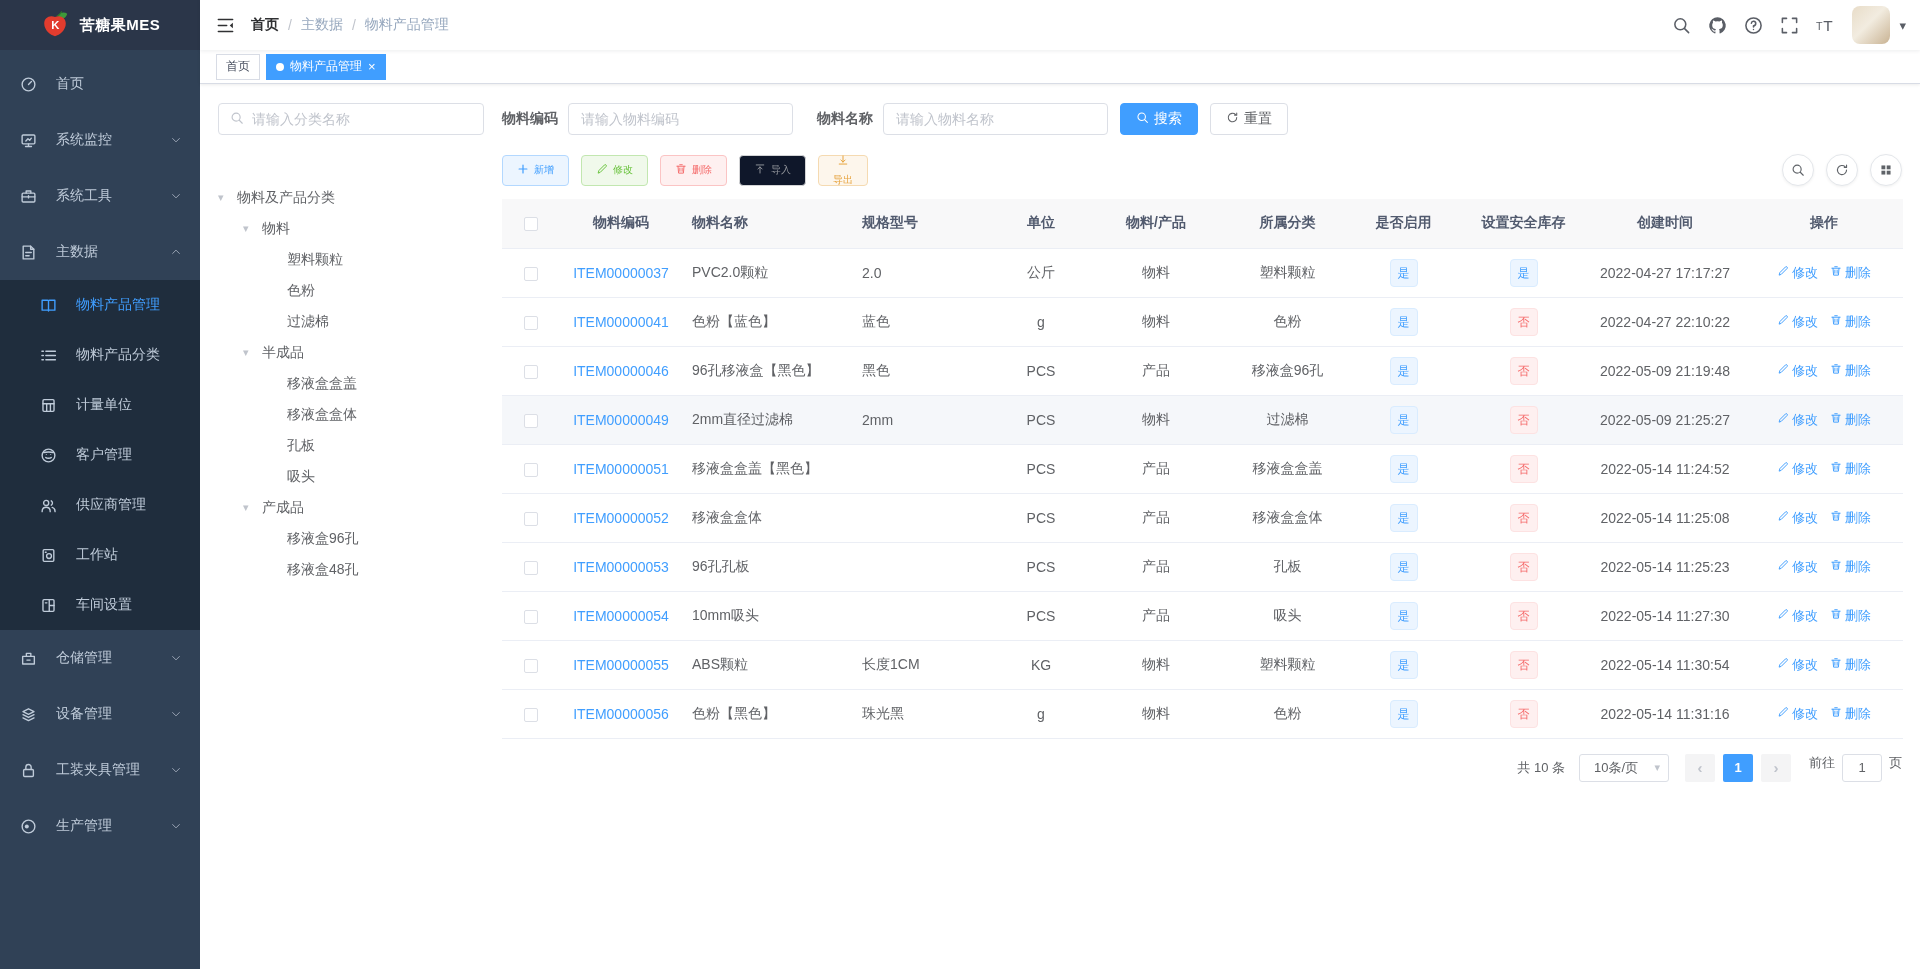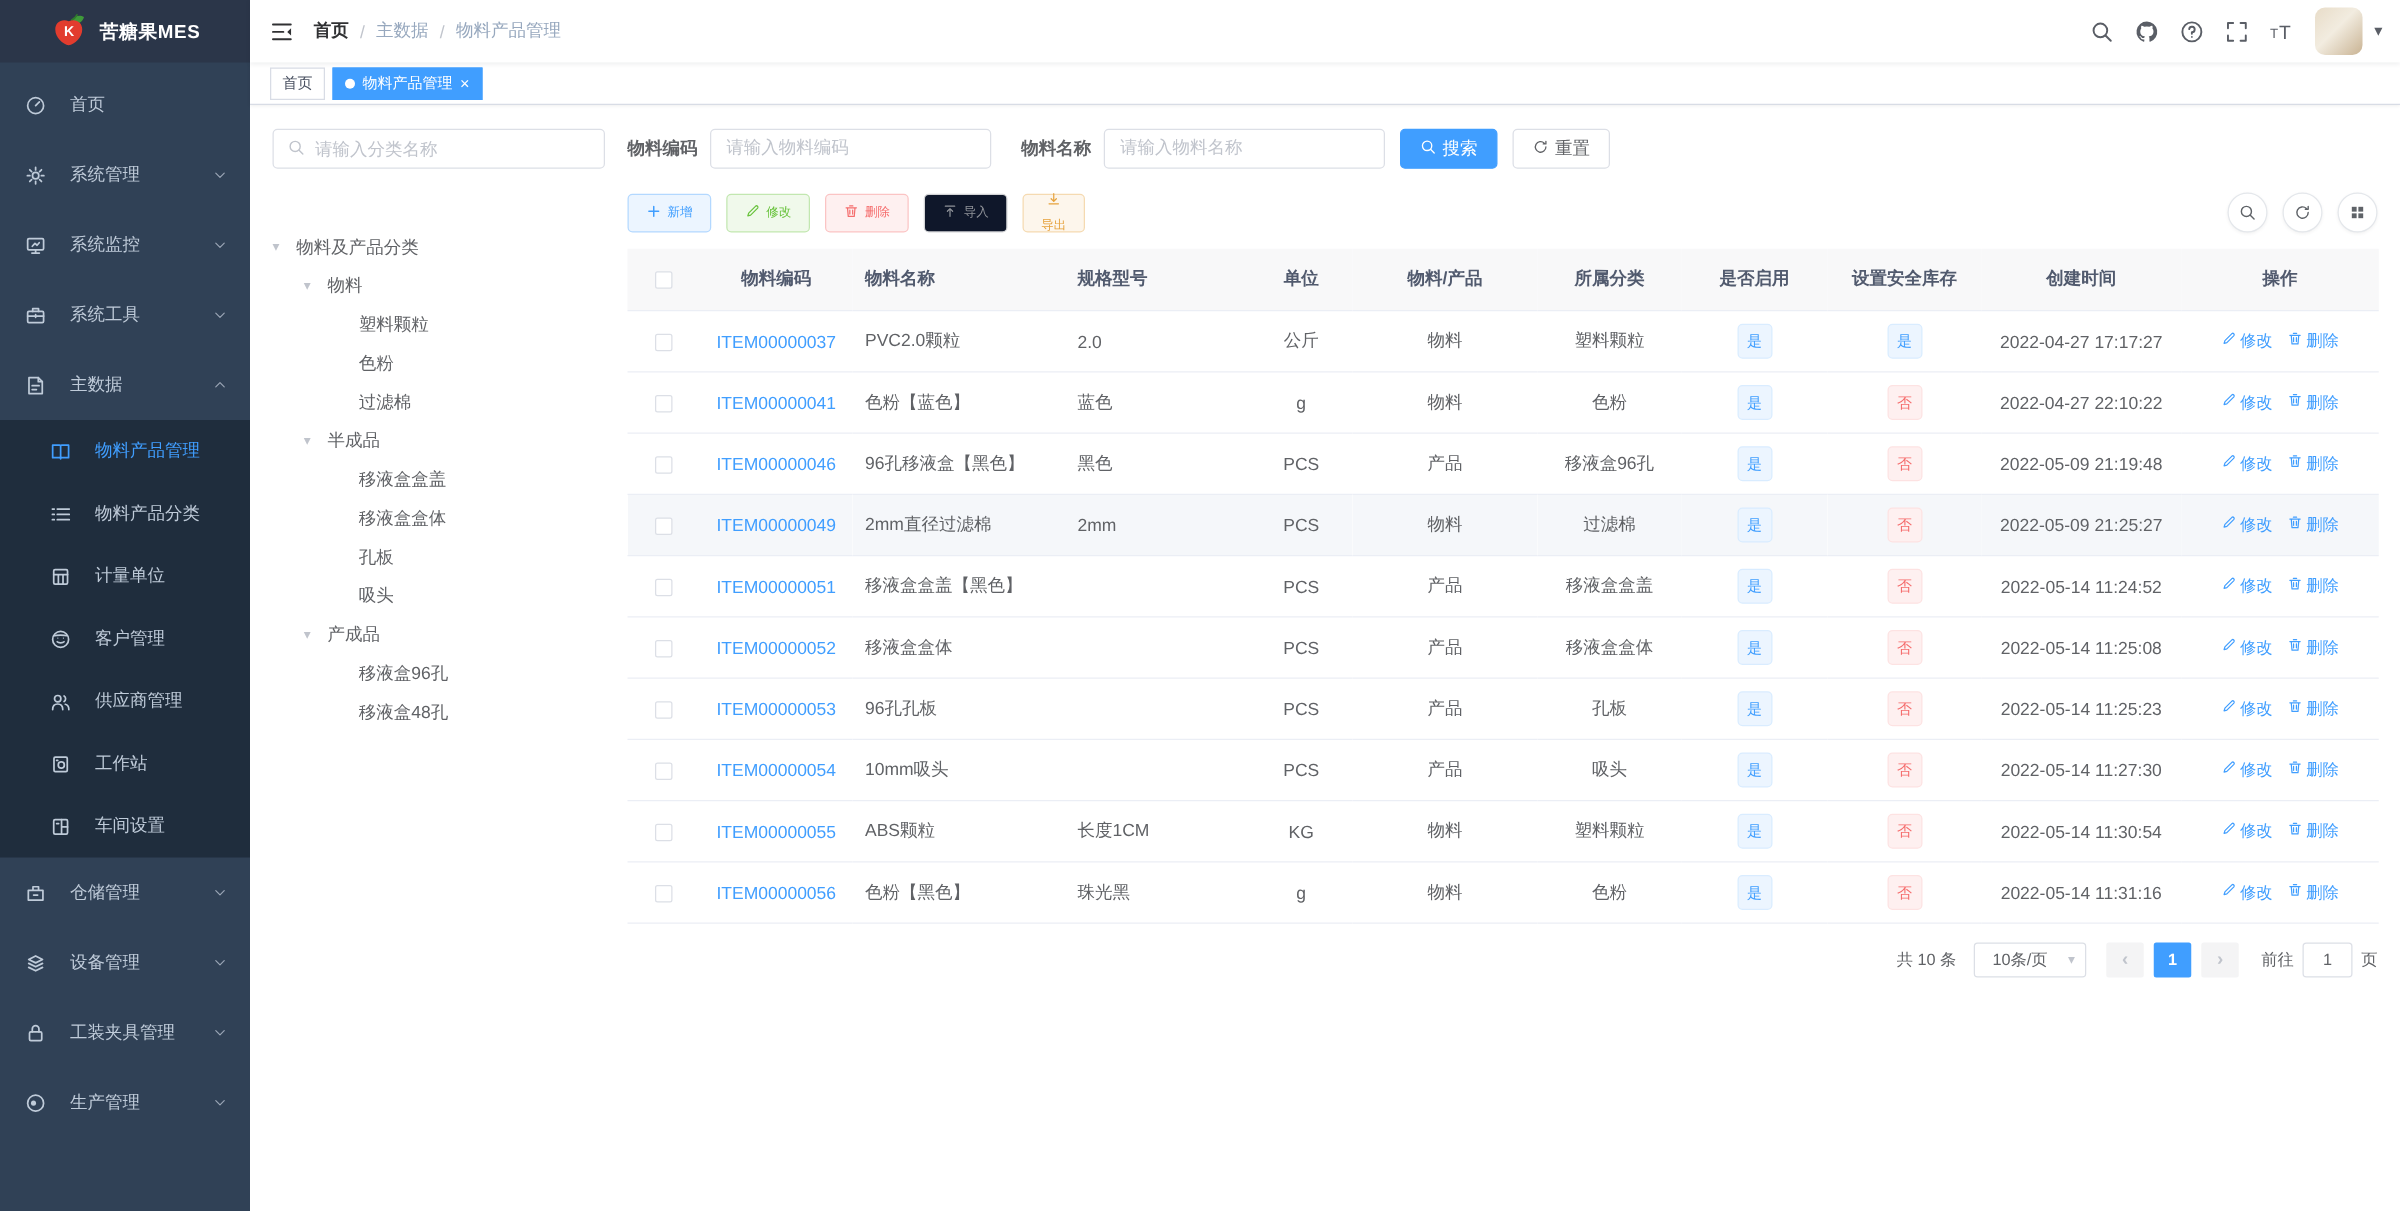--- a/index.html
+++ b/index.html
@@ -54,21 +54,21 @@
   .tree-search input { border:none; outline:none; flex:1; font-size:14px; color:#606266; font-family:inherit; min-width:0; }
   .tree-search input::placeholder { color:#c0c4cc; }
   .tree { margin-top:47px; }
   .tree-node { height:31px; display:flex; align-items:center; font-size:14px; color:#606266; cursor:pointer; }
   .t-arrow { width:19px; font-size:11px; color:#c0c4cc; flex-shrink:0; }
   .t-arrow.hidden { visibility:hidden; }
 
   .right-panel { flex:1; min-width:0; display:flex; flex-direction:column; }
   .filter-row { display:flex; align-items:center; margin-bottom:19px; }
   .f-label { font-weight:bold; color:#606266; margin-right:10px; white-space:nowrap; }
-  .f-input { width:225px; height:32px; border:1px solid #dcdfe6; border-radius:4px; padding:4px 12px; font-size:14px; color:#b91c1c; outline:none; font-family:Liberation Mono, monospace; }
+  .f-input { width:225px; height:32px; border:1px solid #dcdfe6; border-radius:4px; padding:4px 12px; font-size:14px; color:#b91c1c; outline:none; font-family:Liberation Sans, sans-serif; }
   .f-input::placeholder { color:#c0c4cc; }
   .gap24 { width:24px; flex-shrink:0; }
   .gap12 { width:12px; flex-shrink:0; }
   .btn { height:32px; border-radius:4px; display:inline-flex; align-items:center; justify-content:center; gap:5px; padding:13px 15px; font-size:14px; cursor:pointer; border:1px solid transparent; font-family:inherit; white-space:nowrap; }
   .btn svg { width:13px; height:13px; }
   .btn-search { background:#409eff; border-color:#409eff; color:#fff; }
   .btn-reset { background:#fff; border-color:#dcdfe6; color:#606266; }
   .btn-mini { font-size:10px; padding:0 14px; height:31px; }
   .btn-mini svg { width:12px; height:12px; }
   .p-primary { background:#ecf5ff; border-color:#b3d8ff; color:#409eff; }
@@ -94,21 +94,21 @@
   .b-no  { background:#fef0f0; border:1px solid #fde2e2; color:#f56c6c; }
   .op { color:#409eff; font-size:13px; cursor:pointer; display:inline-flex; align-items:center; gap:3px; margin:0 6px; text-decoration:none; }
   .op svg { width:12px; height:12px; }
 
   .pagination { display:flex; align-items:center; justify-content:flex-end; gap:8px; margin-top:15px; font-size:13px; color:#606266; }
   .pg-total { margin-right:6px; }
   .pg-size { width:90px; height:28px; border:1px solid #dcdfe6; border-radius:3px; display:flex; align-items:center; justify-content:space-between; padding:0 8px 0 14px; color:#606266; cursor:pointer; margin-right:8px; }
   .pg-size .sel-caret { color:#c0c4cc; font-size:11px; }
   .pg-btn { min-width:30px; height:28px; background:#f4f4f5; border-radius:2px; display:flex; align-items:center; justify-content:center; color:#c0c4cc; font-size:15px; font-weight:bold; cursor:pointer; }
   .pg-btn.num { background:#409eff; color:#fff; font-size:13px; }
-  .pg-goto { display:flex; align-items:center; gap:7px; margin-left:10px; }
+  .pg-goto { display:flex; align-items:flex-start; gap:7px; margin-left:10px; }
   .pg-input { width:40px; height:28px; border:1px solid #dcdfe6; border-radius:3px; text-align:center; font-size:13px; color:#606266; outline:none; font-family:inherit; }
 </style>
 </head>
 <body>
 
 <div class="app">
 
   <aside class="sidebar">
     <div class="logo">
       <span><svg viewBox="0 0 32 32">
@@ -121,34 +121,20 @@
     </div>
     <nav class="menu" id="menu">
         <div class="menu-item">
           <span class="mi-icon">
             <svg viewBox="0 0 16 16" width="1em" height="1em" fill="none" stroke="currentColor" stroke-width="1.3" stroke-linecap="round" stroke-linejoin="round">
               <circle cx="8" cy="8" r="6"></circle>
               <path d="M8 8l2.8-2.8"></path>
             </svg>
           </span>
           <span class="mi-label">首页</span>
-        </div>
-        <div class="menu-item">
-          <span class="mi-icon">
-            <svg viewBox="0 0 16 16" width="1em" height="1em" fill="none" stroke="currentColor" stroke-width="1.3" stroke-linecap="round" stroke-linejoin="round">
-              <circle cx="8" cy="8" r="2.4"></circle>
-              <path d="M8 1.8v1.9M8 12.3v1.9M1.8 8h1.9M12.3 8h1.9M3.6 3.6L5 5M11 11l1.4 1.4M12.4 3.6L11 5M5 11l-1.4 1.4"></path>
-            </svg>
-          </span>
-          <span class="mi-label">系统管理</span>
-          <span class="mi-arrow down">
-            <svg viewBox="0 0 16 16" width="1em" height="1em" fill="none" stroke="currentColor" stroke-width="1.3" stroke-linecap="round" stroke-linejoin="round">
-              <path d="M3.5 6l4.5 4.5L12.5 6"></path>
-            </svg>
-          </span>
         </div>
         <div class="menu-item">
           <span class="mi-icon">
             <svg viewBox="0 0 16 16" width="1em" height="1em" fill="none" stroke="currentColor" stroke-width="1.3" stroke-linecap="round" stroke-linejoin="round">
               <rect x="2" y="2.8" width="12" height="8.4" rx="1"></rect>
               <path d="M8 11.2v2.2M5.2 13.6h5.6M5.5 8.5l2-2.2 1.6 1.4 1.6-1.9"></path>
             </svg>
           </span>
           <span class="mi-label">系统监控</span>
           <span class="mi-arrow down">

